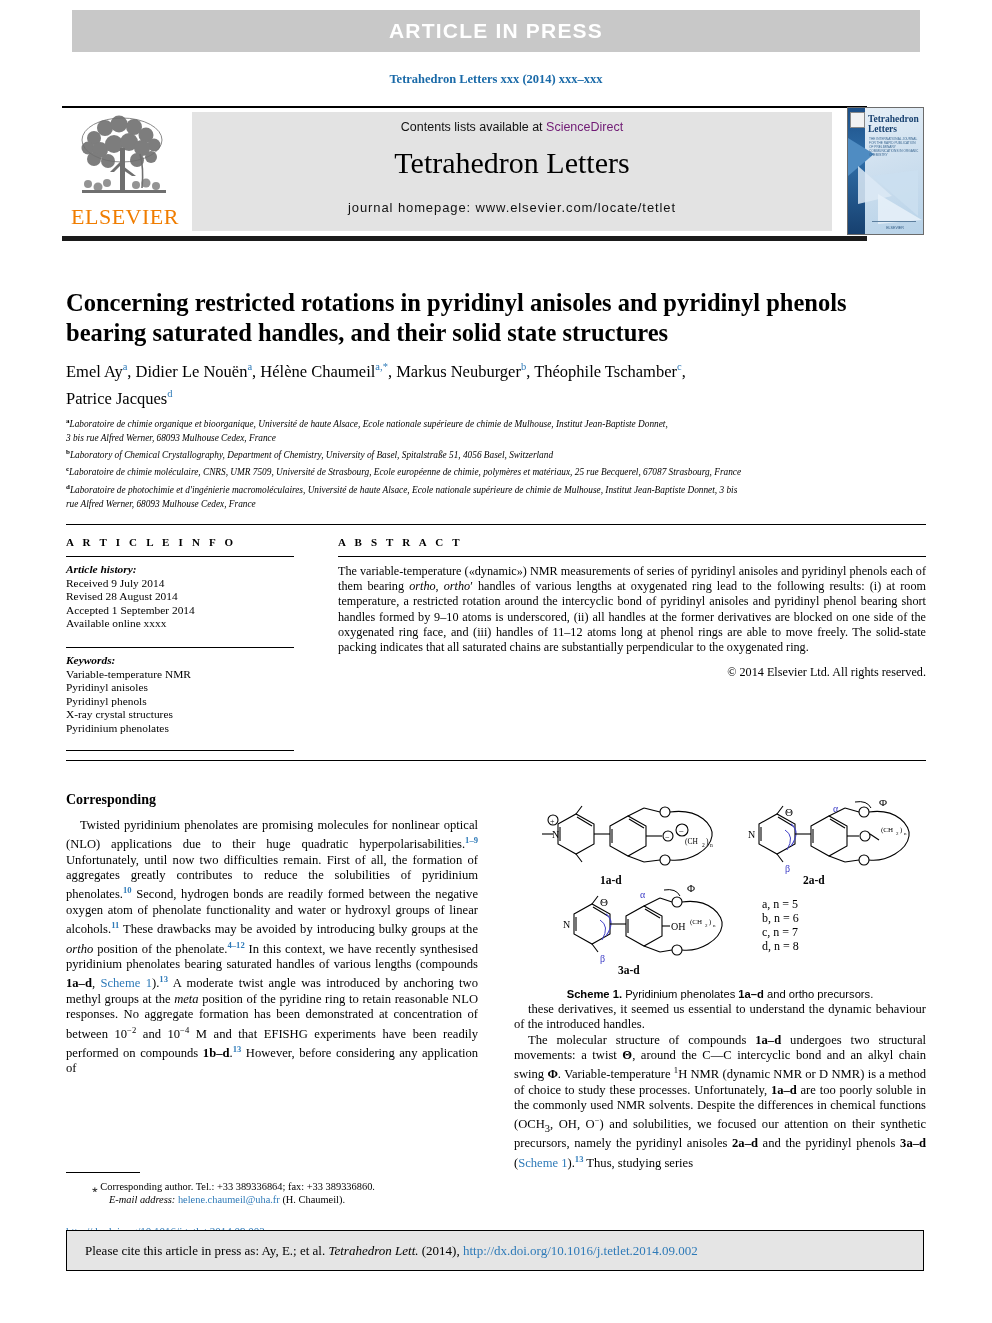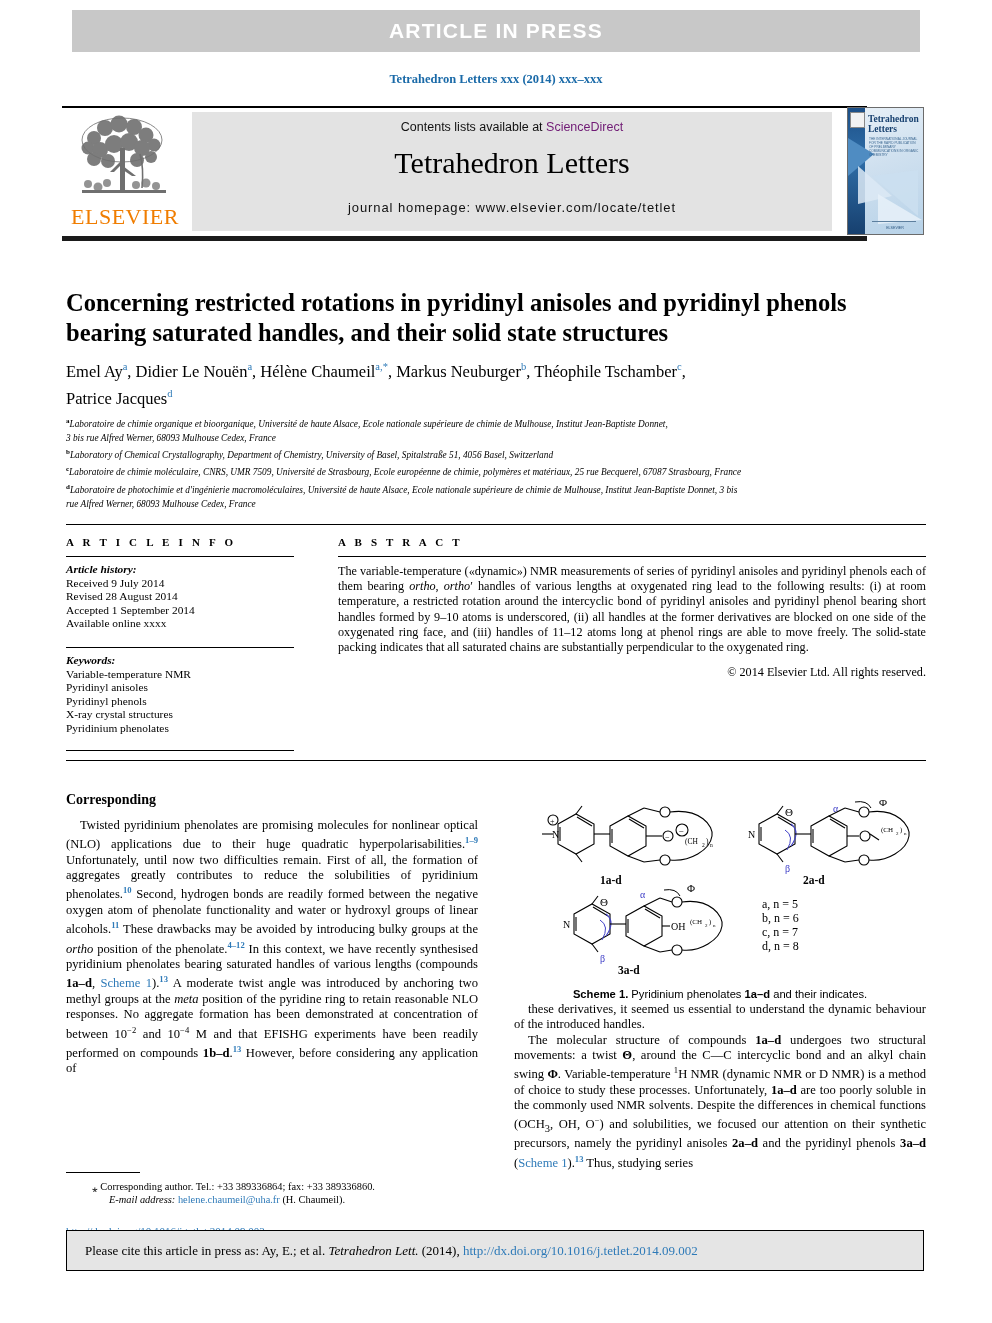--- a/index.html
+++ b/index.html
@@ -582,21 +582,21 @@
           <text x="248" y="108">a, n = 5</text>
           <text x="248" y="122">b, n = 6</text>
           <text x="248" y="136">c, n = 7</text>
           <text x="248" y="150">d, n = 8</text>
         </g>
       </g>
     </svg>
   </div>
 
   <div class="scheme-cap">
-    <b>Scheme 1.</b><span> Pyridinium phenolates </span><b>1a–d</b><span> and their indicates.</span>
+    <b>Scheme 1.</b><span> Pyridinium phenolates </span><b>1a–d</b><span> and ortho precursors.</span>
   </div>
 
   <div class="col-right" style="top:1002px">
     <p class="para">these derivatives, it seemed us essential to understand the dynamic behaviour of the introduced handles.</p>
     <p class="para">
       The molecular structure of compounds <b>1a–d</b> undergoes two structural movements: a twist <b>Θ</b>, around the C—C intercyclic bond and an alkyl chain swing <b>Φ</b>. Variable-temperature <sup class="blk">1</sup>H NMR (dynamic NMR or D NMR) is a method of choice to study these processes. Unfortunately, <b>1a–d</b> are too poorly soluble in the commonly used NMR solvents. Despite the differences in chemical functions (OCH<sub>3</sub>, OH, O<sup class="blk">−</sup>) and solubilities, we focused our attention on their synthetic precursors, namely the pyridinyl anisoles <b>2a–d</b> and the pyridinyl phenols <b>3a–d</b> (<span class="lnk">Scheme 1</span>).<sup>13</sup> Thus, studying series
     </p>
   </div>
 
   <div class="fn-rule"></div>

